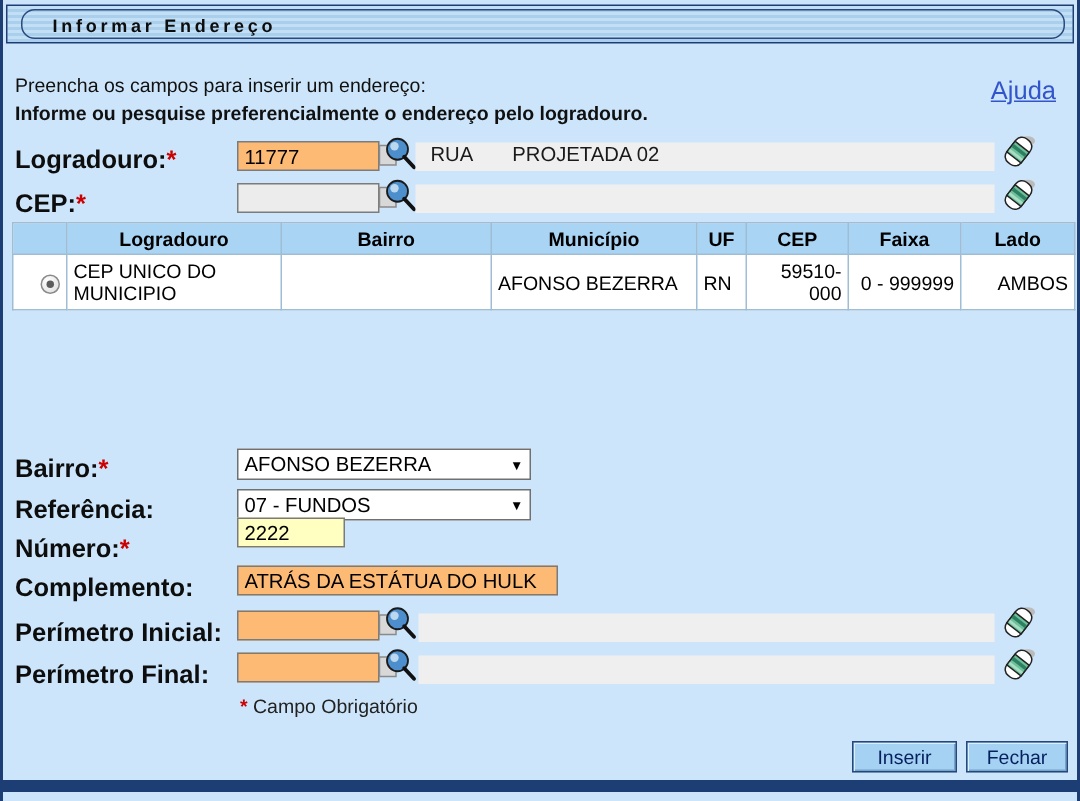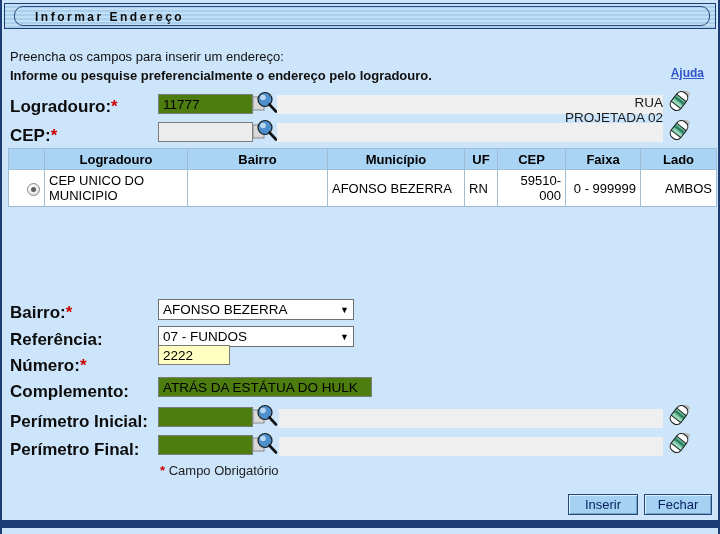--- a/index.html
+++ b/index.html
@@ -31,34 +31,34 @@
   }
   .titlebar-outline{
     position:absolute;left:9px;right:5px;top:2px;bottom:2px;
     border:1px solid #2a4a7f;border-radius:9px;
   }
   .title{
     position:absolute;left:30px;top:6px;
     font-size:12px;font-weight:bold;letter-spacing:2.5px;color:#0d0d0d;
   }
   .intro1{position:absolute;left:8px;top:49px;font-size:13px;color:#101010;}
-  .ajuda{position:absolute;right:14px;top:66px;font-size:12px;font-weight:bold;
+  .ajuda{position:absolute;right:14px;top:51px;font-size:17px;font-weight:normal;
     color:var(--link-blue);text-decoration:underline;cursor:pointer;}
   .intro2{position:absolute;left:8px;top:68px;font-size:13px;font-weight:bold;color:#101010;}
   .lbl{position:absolute;left:8px;font-size:17px;font-weight:bold;color:#0d0d0d;text-align:center;}
   .req{color:var(--req-red);font-weight:bold;}
   .txt{
-    position:absolute;height:20px;border:1px solid #7b7b7b;background:#4d7c0f;
+    position:absolute;height:20px;border:1px solid #7b7b7b;background:#fdba74;
     font-family:"Liberation Sans",sans-serif;font-size:13.5px;color:#000;padding:1px 4px;
   }
   .txt:disabled,.txt.disabled{background:var(--disabled);color:#444;}
   .txt.yellow{background:var(--numero-yellow);}
   .display{
     position:absolute;height:19px;background:var(--display);
-    font-size:13.5px;color:#1a1a1a;display:flex;align-items:flex-end;flex-direction:column;
+    font-size:13.5px;color:#1a1a1a;display:flex;align-items:flex-start;
   }
   .disp-tipo{padding-left:10px;}
   .disp-nome{margin-left:26px;}
   .icon{position:absolute;width:26px;height:26px;display:inline-block;}
   .icon svg{display:block;}
   .icon.clickable{cursor:pointer;}
   .grid{
     position:absolute;left:6px;top:148px;width:708px;
     border-collapse:collapse;table-layout:fixed;
     font-size:13px;color:#000;background:#fff;padding-left:28px;

